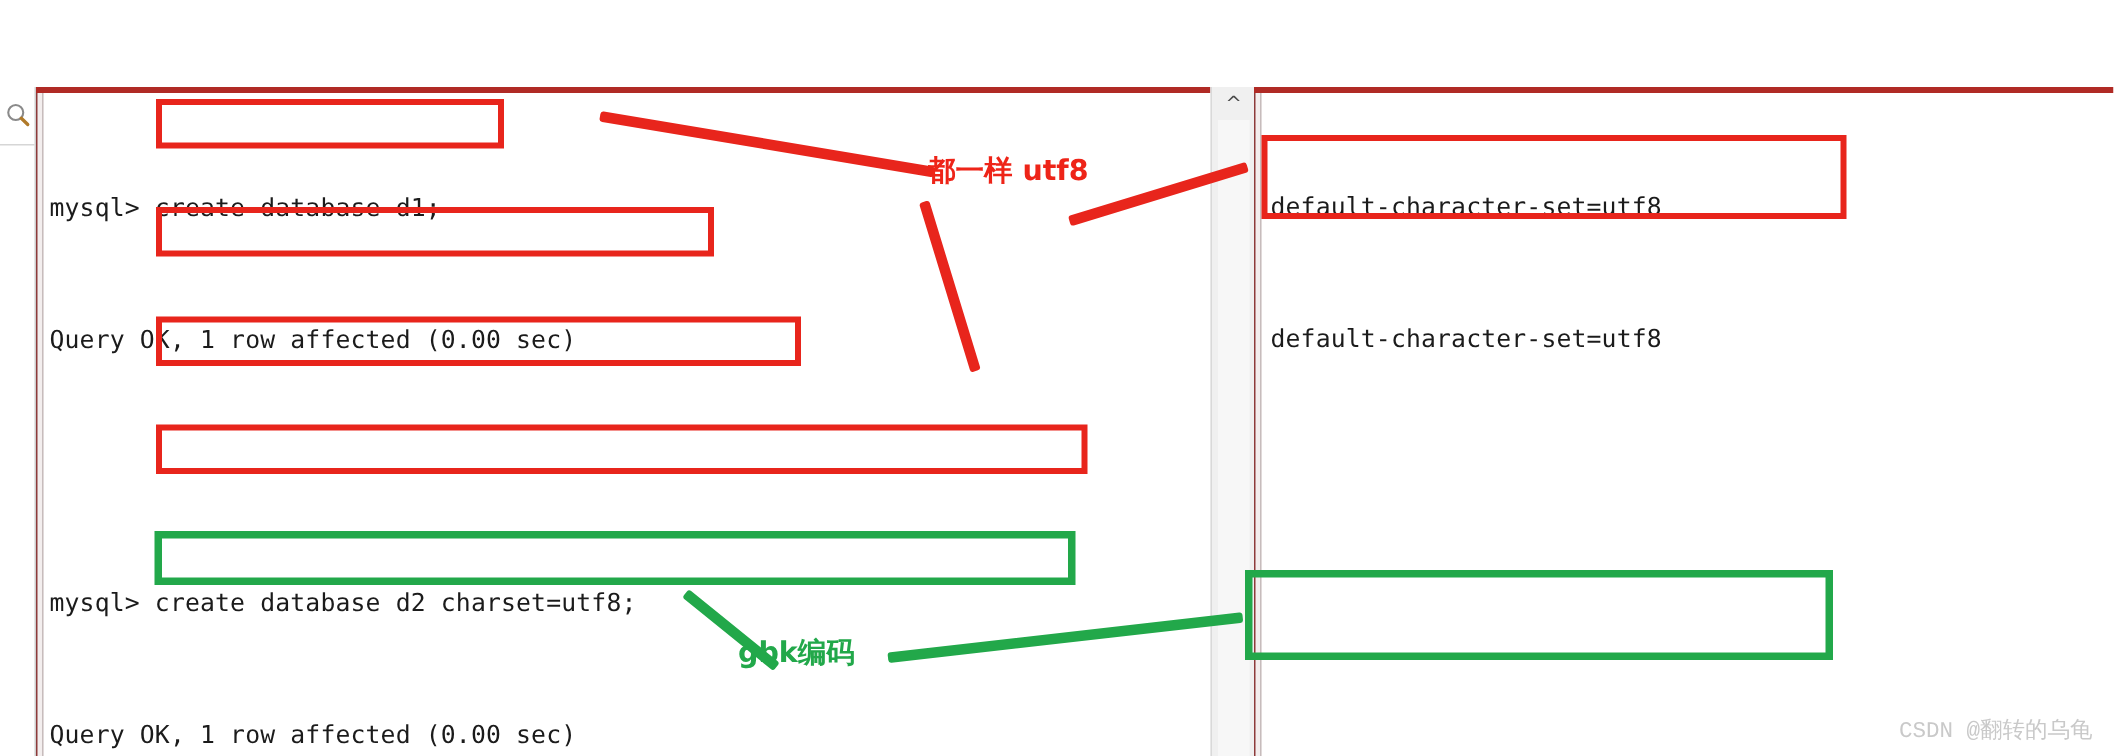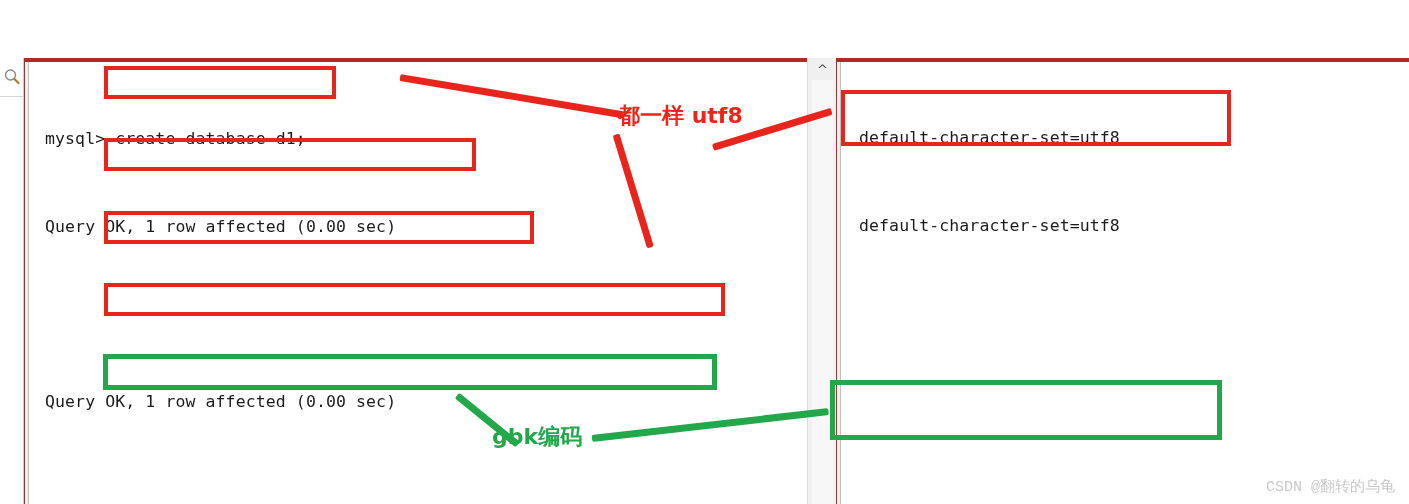--- a/index.html
+++ b/index.html
@@ -30,21 +30,21 @@
   }
   #panel-left{left:24px;top:58px;width:783px;height:446px;}
   #panel-right{left:836px;top:58px;width:573px;height:446px;}
 
   .term-text{
     position:absolute;left:9px;top:4px;right:0;bottom:0;
     font-size:16.5px;line-height:29.2px;color:#1b1b1b;
     white-space:pre;letter-spacing:0.1px;
   }
   #panel-right .term-text{left:11px;top:3px;}
-  .term-line{height:29.2px;margin-left:12px;}
+  .term-line{height:29.2px;}
 
   
   .scrollbar{
     position:absolute;left:807px;top:58px;width:29px;height:446px;
     background:#f0f0f0;border-left:1px solid #d9d9d9;
   }
   .scroll-arrow{
     position:absolute;left:0;top:0;width:29px;height:22px;
     display:flex;align-items:center;justify-content:center;
     color:#4a4a4a;font-family:"DejaVu Sans","Liberation Sans",sans-serif;font-size:13px;
@@ -57,21 +57,21 @@
   .box-green{border:5px solid #22a84a;}
 
   
   .arrow{position:absolute;transform-origin:0 50%;border-radius:2px;pointer-events:none;}
   .arrow-red{background:#e8251c;}
   .arrow-green{background:#22a84a;}
 
   
   .anno-label{
     position:absolute;font-family:"DejaVu Sans","Liberation Sans",sans-serif;
-    font-weight:bold;font-size:22px;white-space:nowrap;
+    font-weight:bold;font-size:19px;white-space:nowrap;
   }
   .label-red{color:#ee2418;}
   .label-green{color:#22a84a;}
 
   
   .watermark{
     position:absolute;right:14px;bottom:8px;
     font-family:Liberation Mono, monospace;
     font-size:15px;color:#c9c9c9;white-space:nowrap;
   }
@@ -90,20 +90,21 @@
       </svg>
     </span>
   </div>
 
   <div class="panel" id="panel-left">
     <div class="inner-border"></div>
     <div class="term-text">
       <div class="term-line">mysql&gt; create database d1;</div>
       <div class="term-line">Query OK, 1 row affected (0.00 sec)</div>
       <div class="term-line"></div>
+      <div class="term-line">mysql&gt; create database d2 charset=utf8;</div>
       <div class="term-line">Query OK, 1 row affected (0.00 sec)</div>
       
       
       
       
       
       
       
       
       

